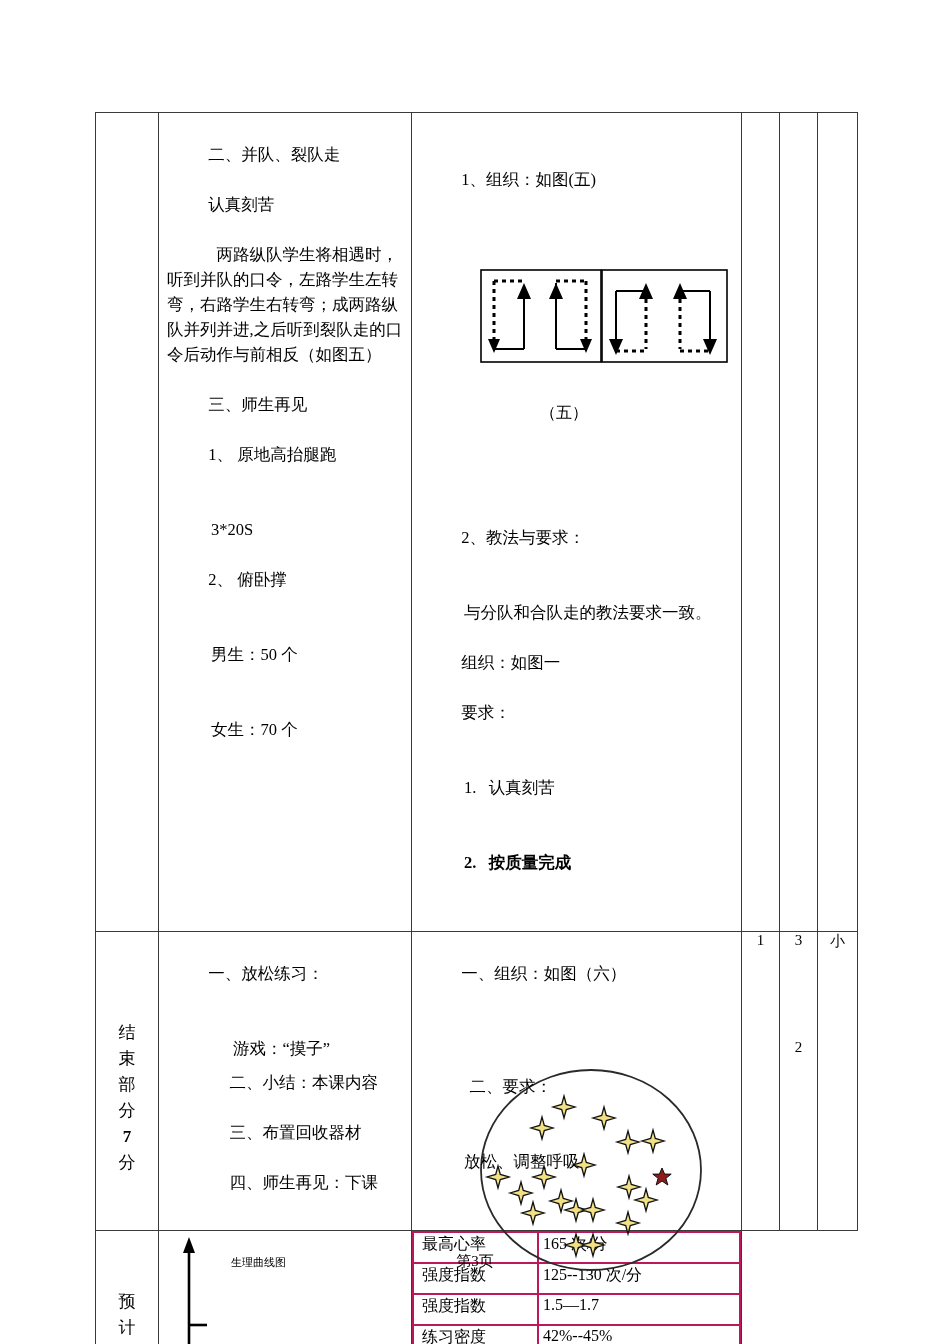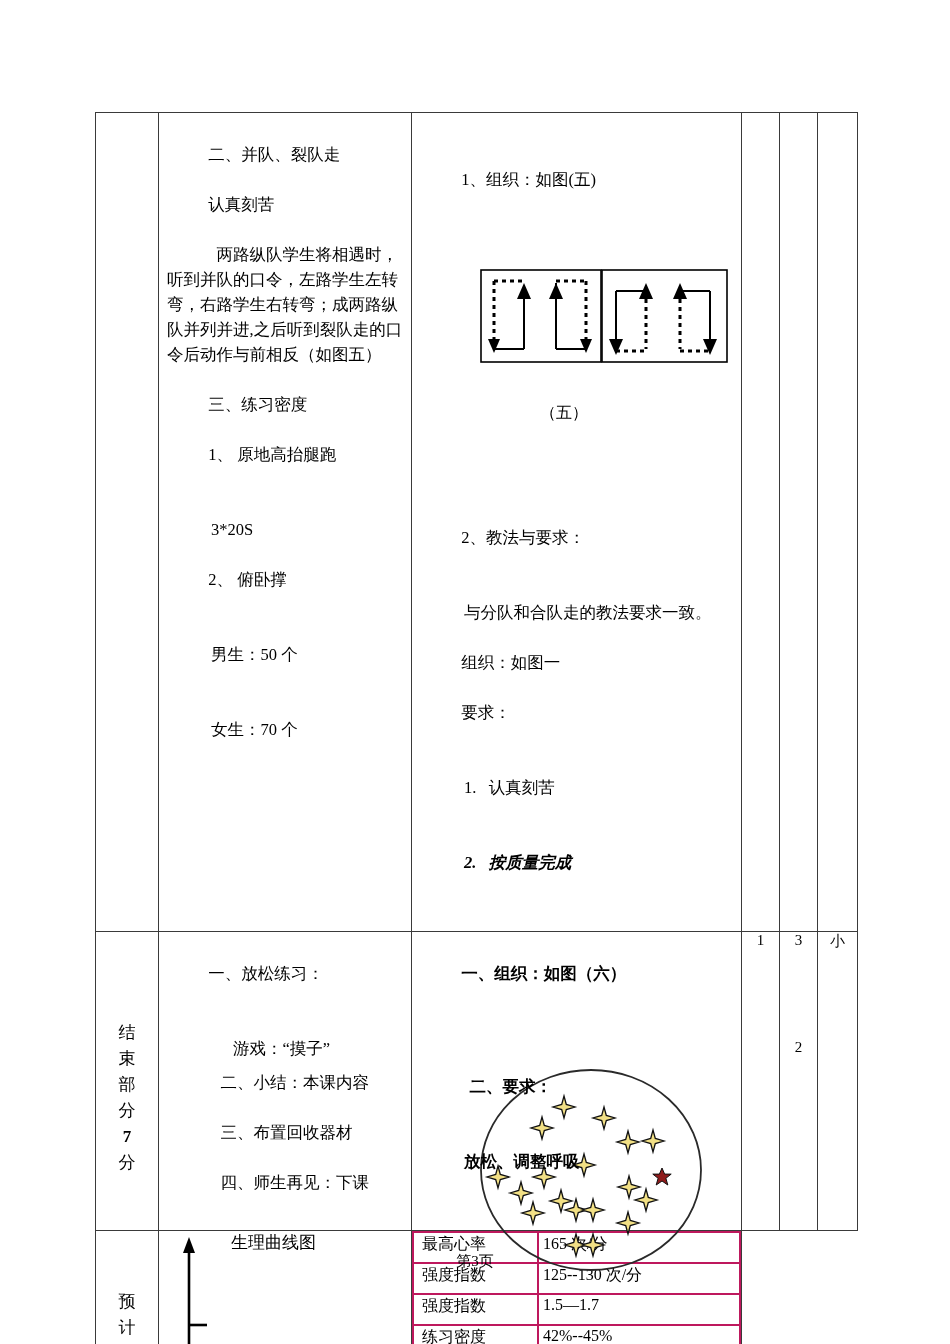--- a/index.html
+++ b/index.html
@@ -50,21 +50,21 @@
     letter-spacing: 0;
   }
   .vlabel .b { font-weight: bold; }
   .cellpad { padding: 4px 6px 6px 8px; }
 
   .txt {
     font-size: 16.5px;
     line-height: 25px;
     white-space: pre-wrap;
   }
-  .bold { font-weight: bold; font-style: italic; }
+  .bold { font-weight: bold; }
   .num-cell {
     font-size: 15px;
     text-align: center;
     padding-top: 5px;
     font-family: "Liberation Serif", serif;
   }
   .num-cell .second { display:block; margin-top: 90px; }
   .indent2 { padding-left: 44px; display:block; }
   .indent3 { padding-left: 66px; display:block; }
 
@@ -78,22 +78,22 @@
     padding-left: 10px;
   }
 
   
   .fig6wrap { margin: 4px 0 2px 6px; }
 
   
   .curvewrap { position: relative; }
   .curve-title {
     position: absolute;
-    left: 72px; top: 0;
-    font-size: 17px;
+    left: 72px; top: 24px;
+    font-size: 11px;
   }
 
   
   table.vitals {
     border-collapse: collapse;
     table-layout: fixed;
     width: 100%;
   }
   table.vitals td {
     border: 2px solid #be185d;
@@ -132,21 +132,21 @@
 
     <tbody>
         <tr>
       <td></td>
 
       <td>
         <div class="cellpad txt">
           <span>二、并队、裂队走</span><br>
           <span>认真刻苦</span><br>
           <span>  两路纵队学生将相遇时，听到并队的口令，左路学生左转弯，右路学生右转弯；成两路纵队并列并进,之后听到裂队走的口令后动作与前相反（如图五）</span><br>
-          <span>三、练习密度</span><br>
+          <span>三、师生再见</span><br>
           <span>1、 原地高抬腿跑</span><br>
           <span class="indent2">3*20S</span>
           <span>2、 俯卧撑</span><br>
           <span class="indent2">男生：50 个</span>
           <span class="indent2">女生：70 个</span>
         </div>
       </td>
 
       <td>
         <div class="cellpad txt">
@@ -220,30 +220,30 @@
           <div>分</div>
           <div class="b">7</div>
           <div>分</div>
         </div>
       </td>
 
       <td>
         <div class="cellpad txt" style="height:288px;position:relative;">
           <span>一、放松练习：</span><br>
           <span class="indent3">游戏：“摸子”</span>
-          <div style="position:absolute;left:12px;bottom:10px;">
+          <div style="position:absolute;left:21px;bottom:10px;">
             <span>二、小结：本课内容</span><br>
             <span>三、布置回收器材</span><br>
             <span>四、师生再见：下课</span>
           </div>
         </div>
       </td>
 
       <td>
-        <div class="cellpad txt" style="height:288px;position:relative;font-weight:bold;">
+        <div class="cellpad txt" style="height:288px;position:relative;">
           <span>一、组织：如图（六）</span>
 
           <div class="fig6wrap">
             <svg width="250" height="215" viewBox="0 0 250 215">
               <ellipse cx="115" cy="105" rx="110" ry="100" fill="none" stroke="#2a2a2a" stroke-width="1.8"></ellipse>
               <defs>
                 <g id="st4">
                   <path d="M0,-11 L2.3,-2.6 L11,0 L2.3,2.6 L0,11 L-2.3,2.6 L-11,0 L-2.3,-2.6 Z" fill="#f2e085" stroke="#111" stroke-width="1.3"></path>
                 </g>
               </defs>

